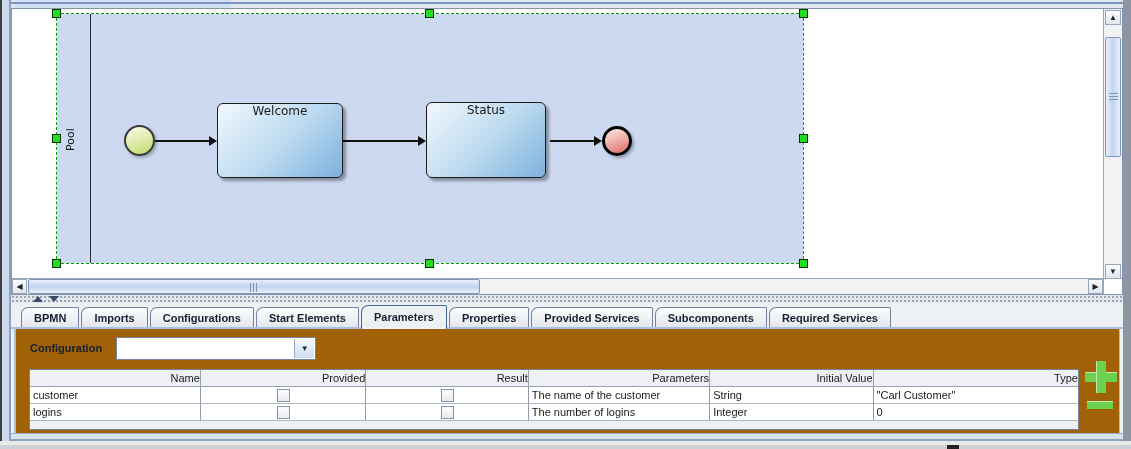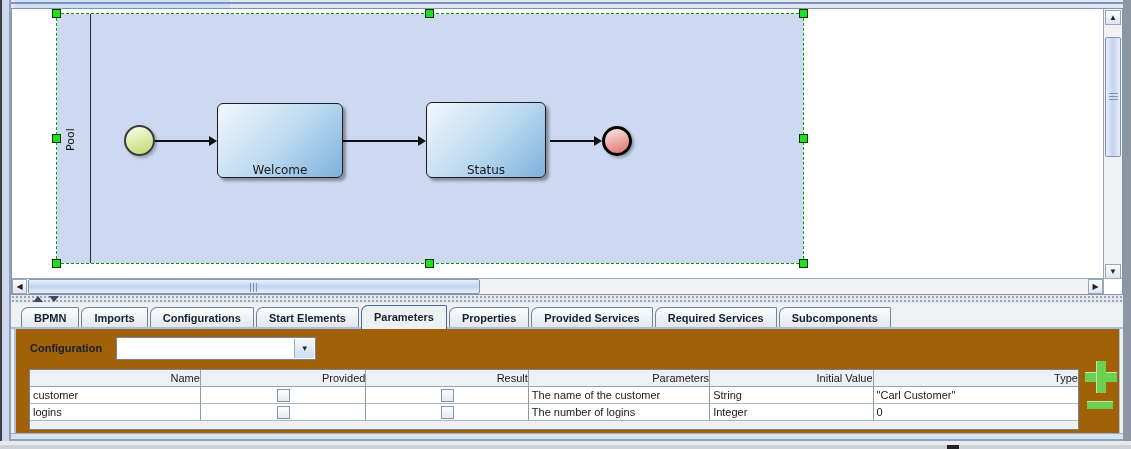--- a/index.html
+++ b/index.html
@@ -40,21 +40,21 @@
   
   .start-event { position:absolute; left:67px; top:111px; width:31px; height:31px; border-radius:50%;
                  background:linear-gradient(160deg,#f3f8d9 15%,#cade7e 85%);
                  border:2px solid #3a3a3a; box-shadow:2px 2px 3px rgba(0,0,0,0.25); }
   .end-event { position:absolute; left:545px; top:112px; width:30px; height:30px; border-radius:50%;
                background:linear-gradient(160deg,#f8d8d3 15%,#e18179 85%);
                border:3px solid #000000; box-shadow:2px 2px 3px rgba(0,0,0,0.3); }
   .task { position:absolute; width:126px; height:75px; border:1px solid #1c1c1c; border-radius:6px;
           background:linear-gradient(135deg,#f2f8fd 0%,#b9d8ef 55%,#7db1dd 100%);
           box-shadow:3px 3px 3px rgba(0,0,0,0.35);
-          display:flex; align-items:flex-end; justify-content:center;
+          display:flex; align-items:flex-start; justify-content:center;
           font-family:"DejaVu Sans", sans-serif; font-size:12px; color:#1a1a1a; }
   .task-welcome { left:160px; top:89px; }
   .task-status  { left:369px; top:88px; width:120px; height:76px; }
 
   
   .edge { position:absolute; height:2px; background:#111; top:126px; }
   .edge .head { position:absolute; right:-7px; top:-4px; width:0; height:0;
                 border-top:5px solid transparent; border-bottom:5px solid transparent;
                 border-left:8px solid #111; }
   .edge1 { left:98px;  width:55px; }
@@ -225,22 +225,22 @@
   <div class="bottom-panel">
     <div class="tab-row">
       <div class="tab-underline"></div>
       <div class="tab">BPMN</div>
       <div class="tab">Imports</div>
       <div class="tab">Configurations</div>
       <div class="tab">Start Elements</div>
       <div class="tab selected">Parameters</div>
       <div class="tab">Properties</div>
       <div class="tab">Provided Services</div>
+      <div class="tab">Subcomponents</div>
       <div class="tab">Required Services</div>
-      <div class="tab">Subcomponents</div>
     </div>
 
     <div class="panel-content">
       <div class="config-row">
         <span class="config-label">Configuration</span>
         <div class="combo">
           <span class="combo-value"></span>
           <div class="combo-btn">
               <span>▼</span>
             </div>

